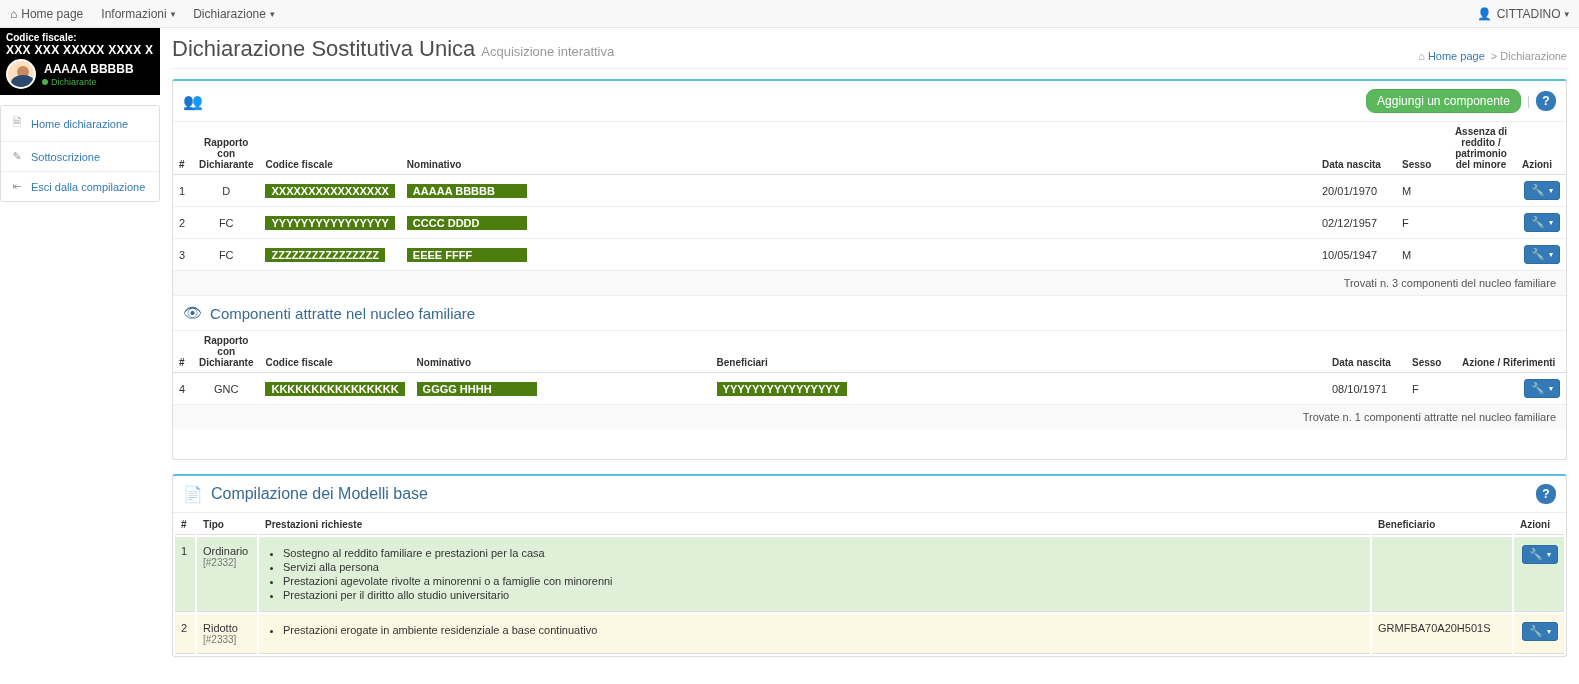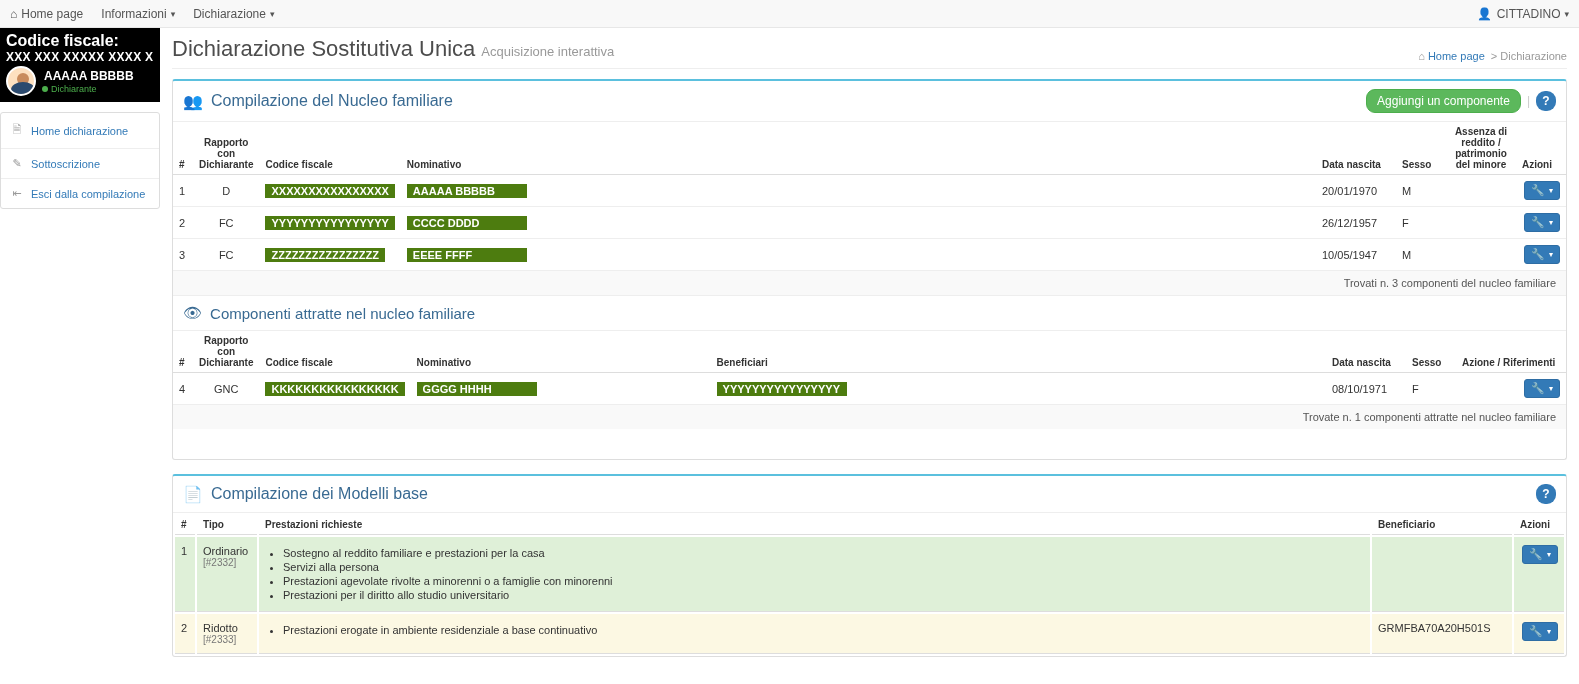--- a/index.html
+++ b/index.html
@@ -4,21 +4,21 @@
 <style>
   * { box-sizing: border-box; }
   body { margin:0; font-family: "Helvetica Neue", Helvetica, Arial, sans-serif; font-size:12px; color:#333; background:#fff; }
   .topnav { height:28px; background:#f8f8f8; border-bottom:1px solid #e7e7e7; display:flex; align-items:center; padding:0 10px; justify-content:space-between; }
   .topnav .left, .topnav .right { display:flex; align-items:center; gap:18px; }
   .topnav .item { color:#555; cursor:pointer; display:flex; align-items:center; gap:4px; font-size:12px;}
   .topnav .caret { font-size:9px; }
   .layout { display:flex; }
   .sidebar { width:160px; flex:0 0 160px; }
   .id-box { background:#000; color:#fff; padding:4px 6px 6px 6px; }
-  .id-box .lbl { font-size:16px; font-weight:bold; }
+  .id-box .lbl { font-size:10px; font-weight:bold; }
   .id-box .cf { font-weight:bold; font-size:12px; letter-spacing:.3px; }
   .id-row { display:flex; align-items:center; gap:6px; margin-top:2px;}
   .avatar { width:30px; height:30px; border-radius:50%; background:#fde0c0; border:2px solid #fff; position:relative; overflow:hidden;}
   .avatar::before{content:''; position:absolute; top:5px; left:9px; width:12px; height:12px; background:#c98b5d; border-radius:50%;}
   .avatar::after{content:''; position:absolute; bottom:-4px; left:3px; width:24px; height:16px; background:#2b4a6f; border-radius:50% 50% 0 0;}
   .id-name { font-weight:bold; font-size:12px; background:#000; color:#fff; padding:1px 2px;}
   .id-role { color:#4cae4c; font-size:9px; display:flex; align-items:center; gap:3px;}
   .id-role::before{content:''; width:6px; height:6px; background:#4cae4c; border-radius:50%; display:inline-block;}
   .side-menu { border:1px solid #ddd; border-radius:3px; margin-top:10px; }
   .side-menu .mitem { padding:8px 10px; font-size:11px; color:#337ab7; border-bottom:1px solid #eee; cursor:pointer; display:flex; gap:8px; align-items:center;}
@@ -123,21 +123,20 @@
         <span>⌂</span>
         <a href="#">Home page</a>
         &nbsp;&gt;&nbsp;<span>Dichiarazione</span>
       </div>
     </div>
 
     <div class="panel">
       <div class="panel-head">
         <h2>
             <span>👥</span>
-            <span>Compilazione del Nucleo familiare</span>
           </h2>
         <div class="actions">
           <button class="btn btn-green">Aggiungi un componente</button>
           <span style="color:#ccc">|</span>
           <button class="btn btn-help">?</button>
         </div>
       </div>
       <table class="grid">
         <thead>
             <tr>
@@ -163,21 +162,21 @@
               <td style="text-align:right"><span class="wrench-btn">
                   <span>🔧</span>
                   <span class="car">▾</span>
                 </span></td>
             </tr>
             <tr>
               <td>2</td>
               <td class="td-center">FC</td>
               <td><span class="blk">YYYYYYYYYYYYYYYY</span></td>
               <td><span class="blk" style="min-width:120px">CCCC DDDD</span></td>
-              <td>26/12/1957</td>
+              <td>02/12/1957</td>
               <td>F</td>
               <td></td>
               <td style="text-align:right"><span class="wrench-btn">
                   <span>🔧</span>
                   <span class="car">▾</span>
                 </span></td>
             </tr>
             <tr>
               <td>3</td>
               <td class="td-center">FC</td>

